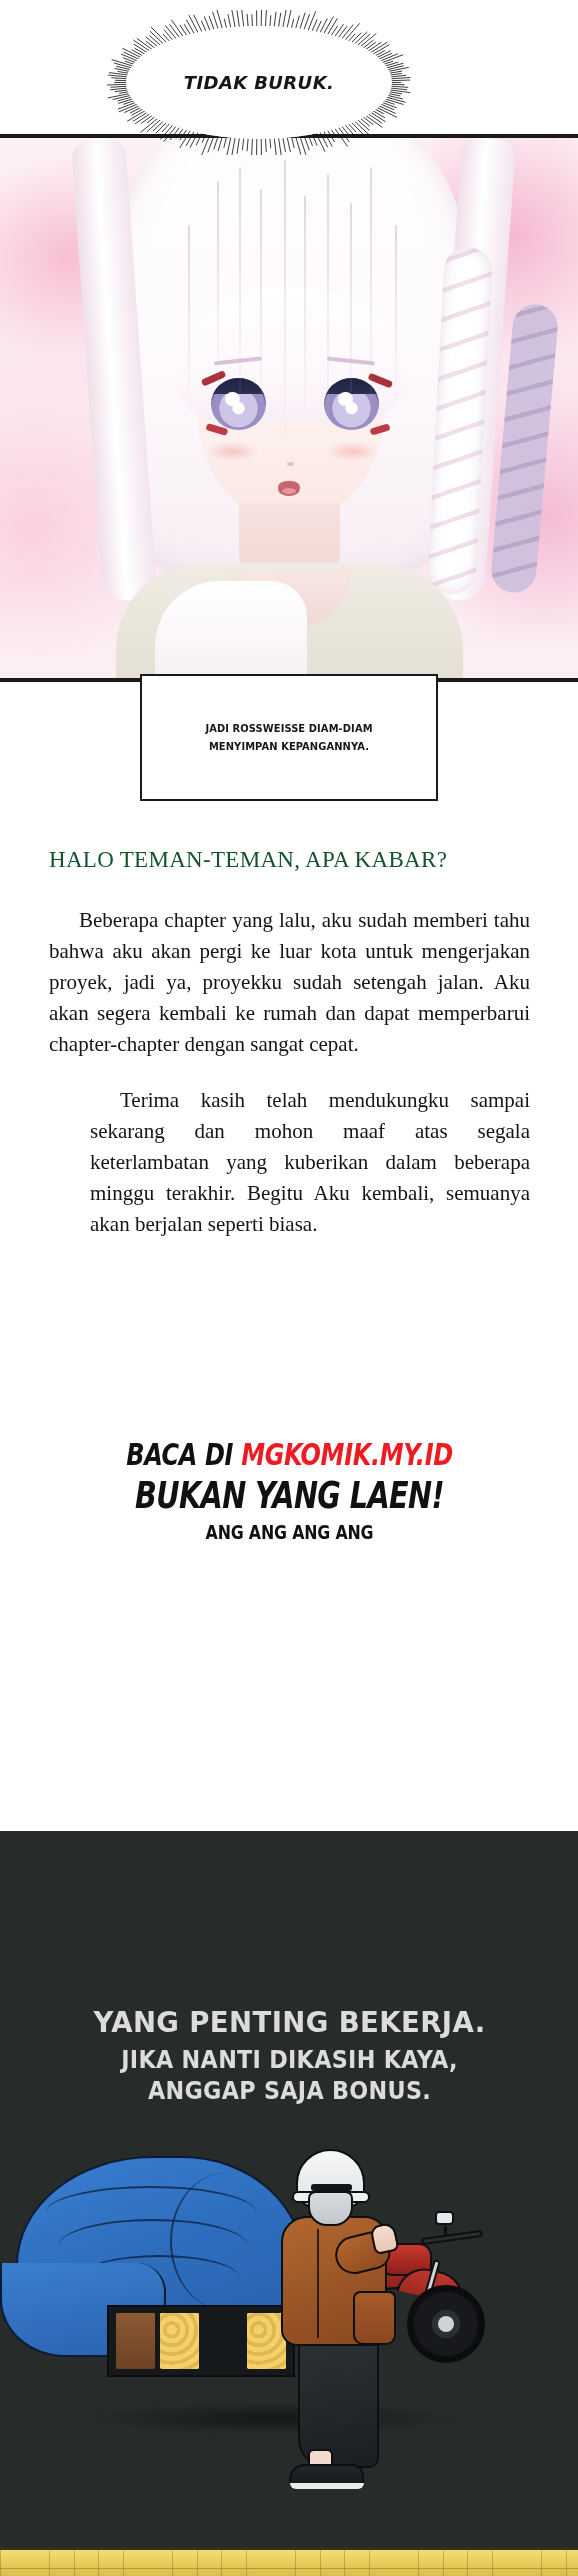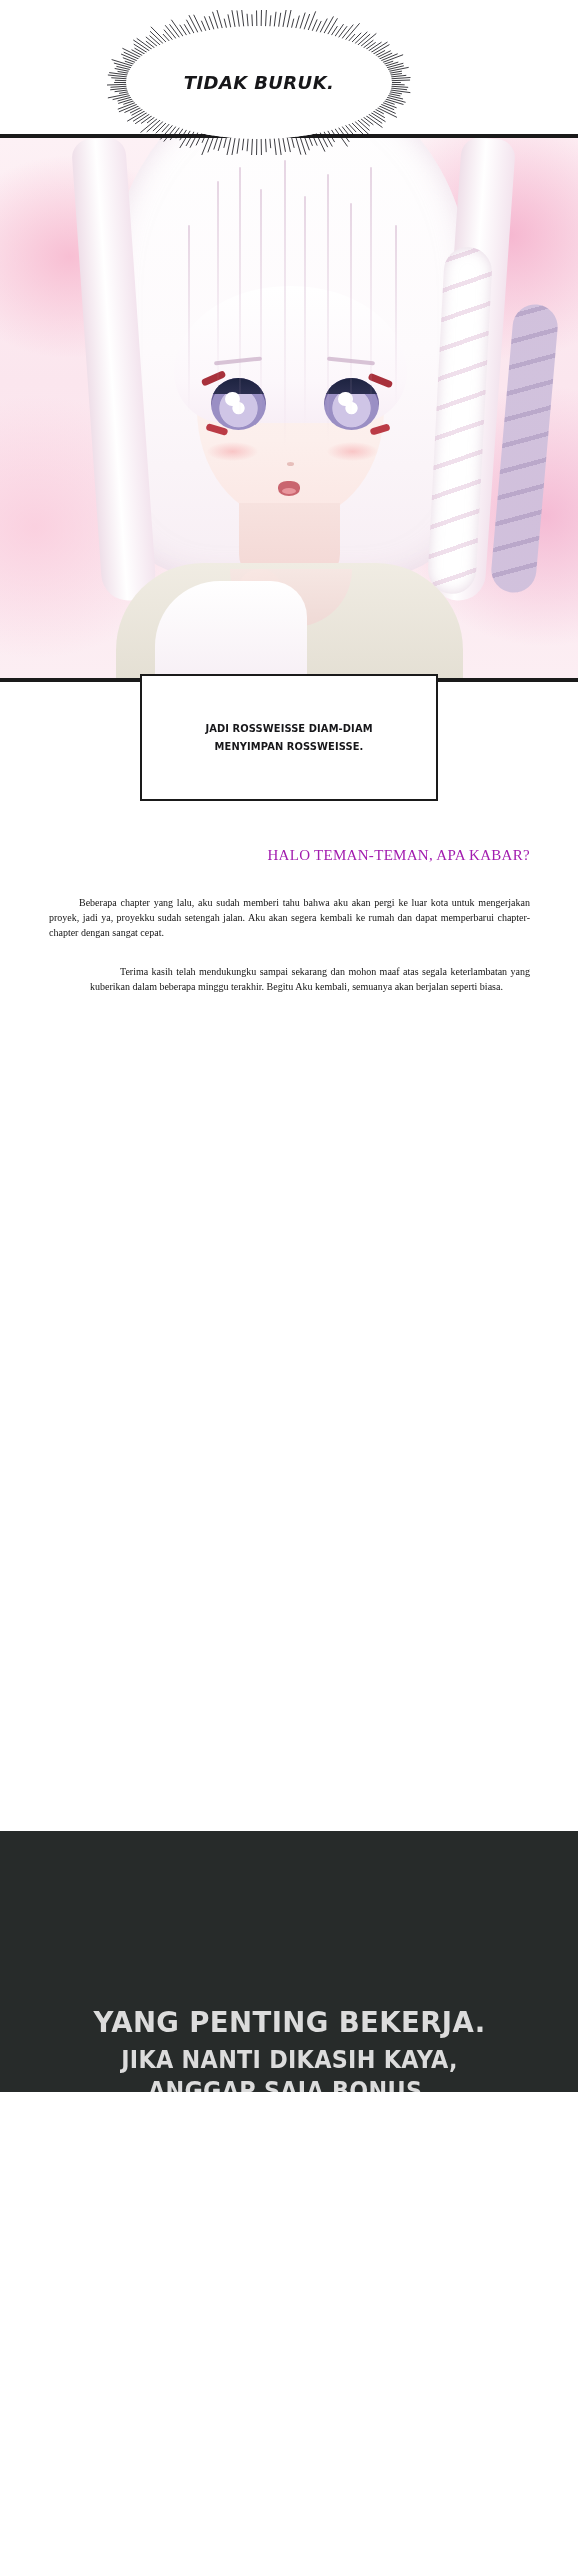--- a/index.html
+++ b/index.html
@@ -5,21 +5,21 @@
   html,body{margin:0;padding:0;}
   body{
     width:579px;
     background:#ffffff;
     font-family:"Liberation Sans", sans-serif;
     -webkit-font-smoothing:antialiased;
   }
   .page{
     position:relative;
     width:579px;
-    height:2092px;
+    height:2576px;
     overflow:hidden;
     background:#ffffff;
   }
 
   
   .comic-panel{
     position:absolute;
     left:0; top:134px;
     width:579px; height:548px;
     overflow:hidden;
@@ -211,31 +211,31 @@
     color:#17171a;
   }
 
   
   .announce{
     position:absolute; left:0; top:847px; width:579px;
     padding:0 49px; box-sizing:border-box;
   }
   .announce h1{
     margin:0 0 32px 0;
-    text-align:right;
+    text-align:left;
     font-family:"Liberation Serif", serif;
     font-weight:400;
-    font-size:15px;
+    font-size:23px;
     letter-spacing:0.3px;
-    color:#a21caf;
+    color:#14532d;
   }
   .announce p{
     margin:0 0 24.6px 0;
     font-family:"Liberation Serif", serif;
-    font-size:10px;
+    font-size:21px;
     line-height:1.48;
     color:#141414;
     text-align:justify;
     text-indent:30px;
     hyphens:none;
   }
   .announce p:last-child{margin-bottom:0;margin-left:41px;}
 
   
   .promo{
@@ -917,30 +917,35 @@
           </g>
       </g>
     </svg>
     <div class="core"></div>
     <div class="txt">TIDAK BURUK.</div>
   </div>
 
   <div class="narration-box">
     <div class="lines">
       <div>JADI ROSSWEISSE DIAM-DIAM</div>
-      <div>MENYIMPAN ROSSWEISSE.</div>
+      <div>MENYIMPAN KEPANGANNYA.</div>
     </div>
   </div>
 
   <div class="announce">
     <h1>HALO TEMAN-TEMAN, APA KABAR?</h1>
     <p>Beberapa chapter yang lalu, aku sudah memberi tahu bahwa aku akan pergi ke luar kota untuk mengerjakan proyek, jadi ya, proyekku sudah setengah jalan. Aku akan segera kembali ke rumah dan dapat memperbarui chapter-chapter dengan sangat cepat.</p>
     <p>Terima kasih telah mendukungku sampai sekarang dan mohon maaf atas segala keterlambatan yang kuberikan dalam beberapa minggu terakhir. Begitu Aku kembali, semuanya akan berjalan seperti biasa.</p>
   </div>
 
+  <div class="promo">
+    <div class="l1"><span>BACA DI </span><span class="site">MGKOMIK.MY.ID</span></div>
+    <div class="l2">BUKAN YANG LAEN!</div>
+    <div class="l3">ANG ANG ANG ANG</div>
+  </div>
 
   <div class="dark">
 
     <div class="quote">
       <div class="q1">YANG PENTING BEKERJA.</div>
       <div class="q2">JIKA NANTI DIKASIH KAYA,</div>
       <div class="q3">ANGGAP SAJA BONUS.</div>
     </div>
 
     <div class="rider">

